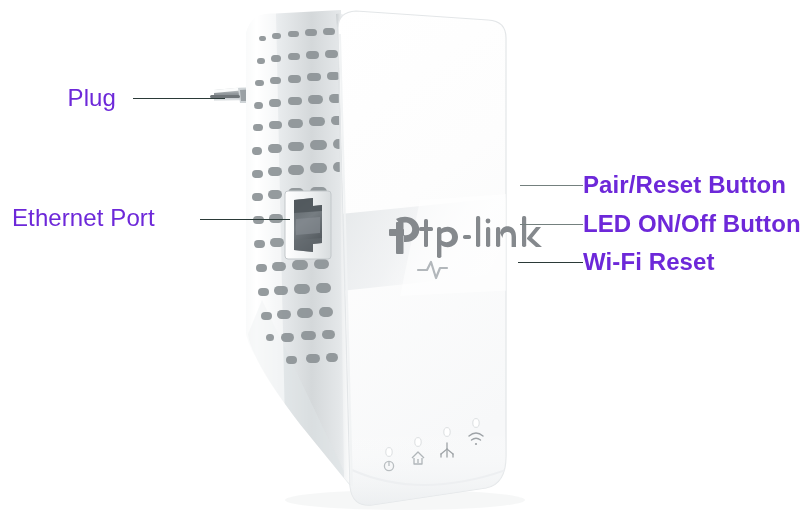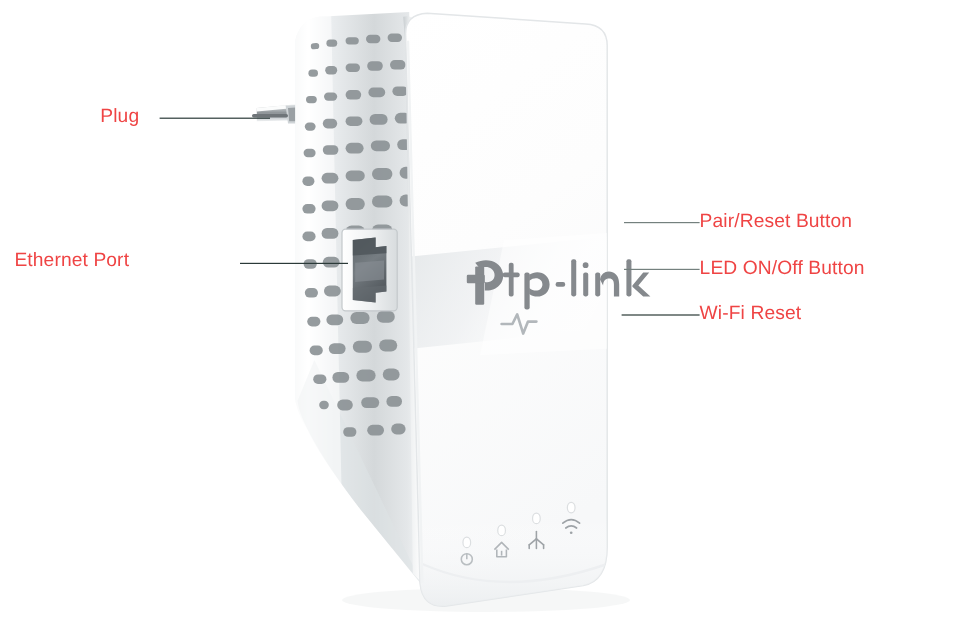--- a/index.html
+++ b/index.html
@@ -16,28 +16,28 @@
     width: 810px;
     height: 520px;
     background: #ffffff;
     overflow: hidden;
   }
 
   
   .label {
     position: absolute;
     font-family: "Liberation Sans", sans-serif;
-    font-size: 16px;
+    font-size: 24px;
     line-height: 20px;
-    color: #ef4444;
+    color: #6d28d9;
     white-space: nowrap;
     letter-spacing: 0.1px;
   }
   .label-left  { text-align: right; }
-  .label-right { text-align: left; }
+  .label-right { text-align: left; font-weight: bold; }
 
   
   .leader {
     position: absolute;
     height: 1px;
     background: #2b3a38;
   }
   .leader.soft { background: #74807e; }
 
   

